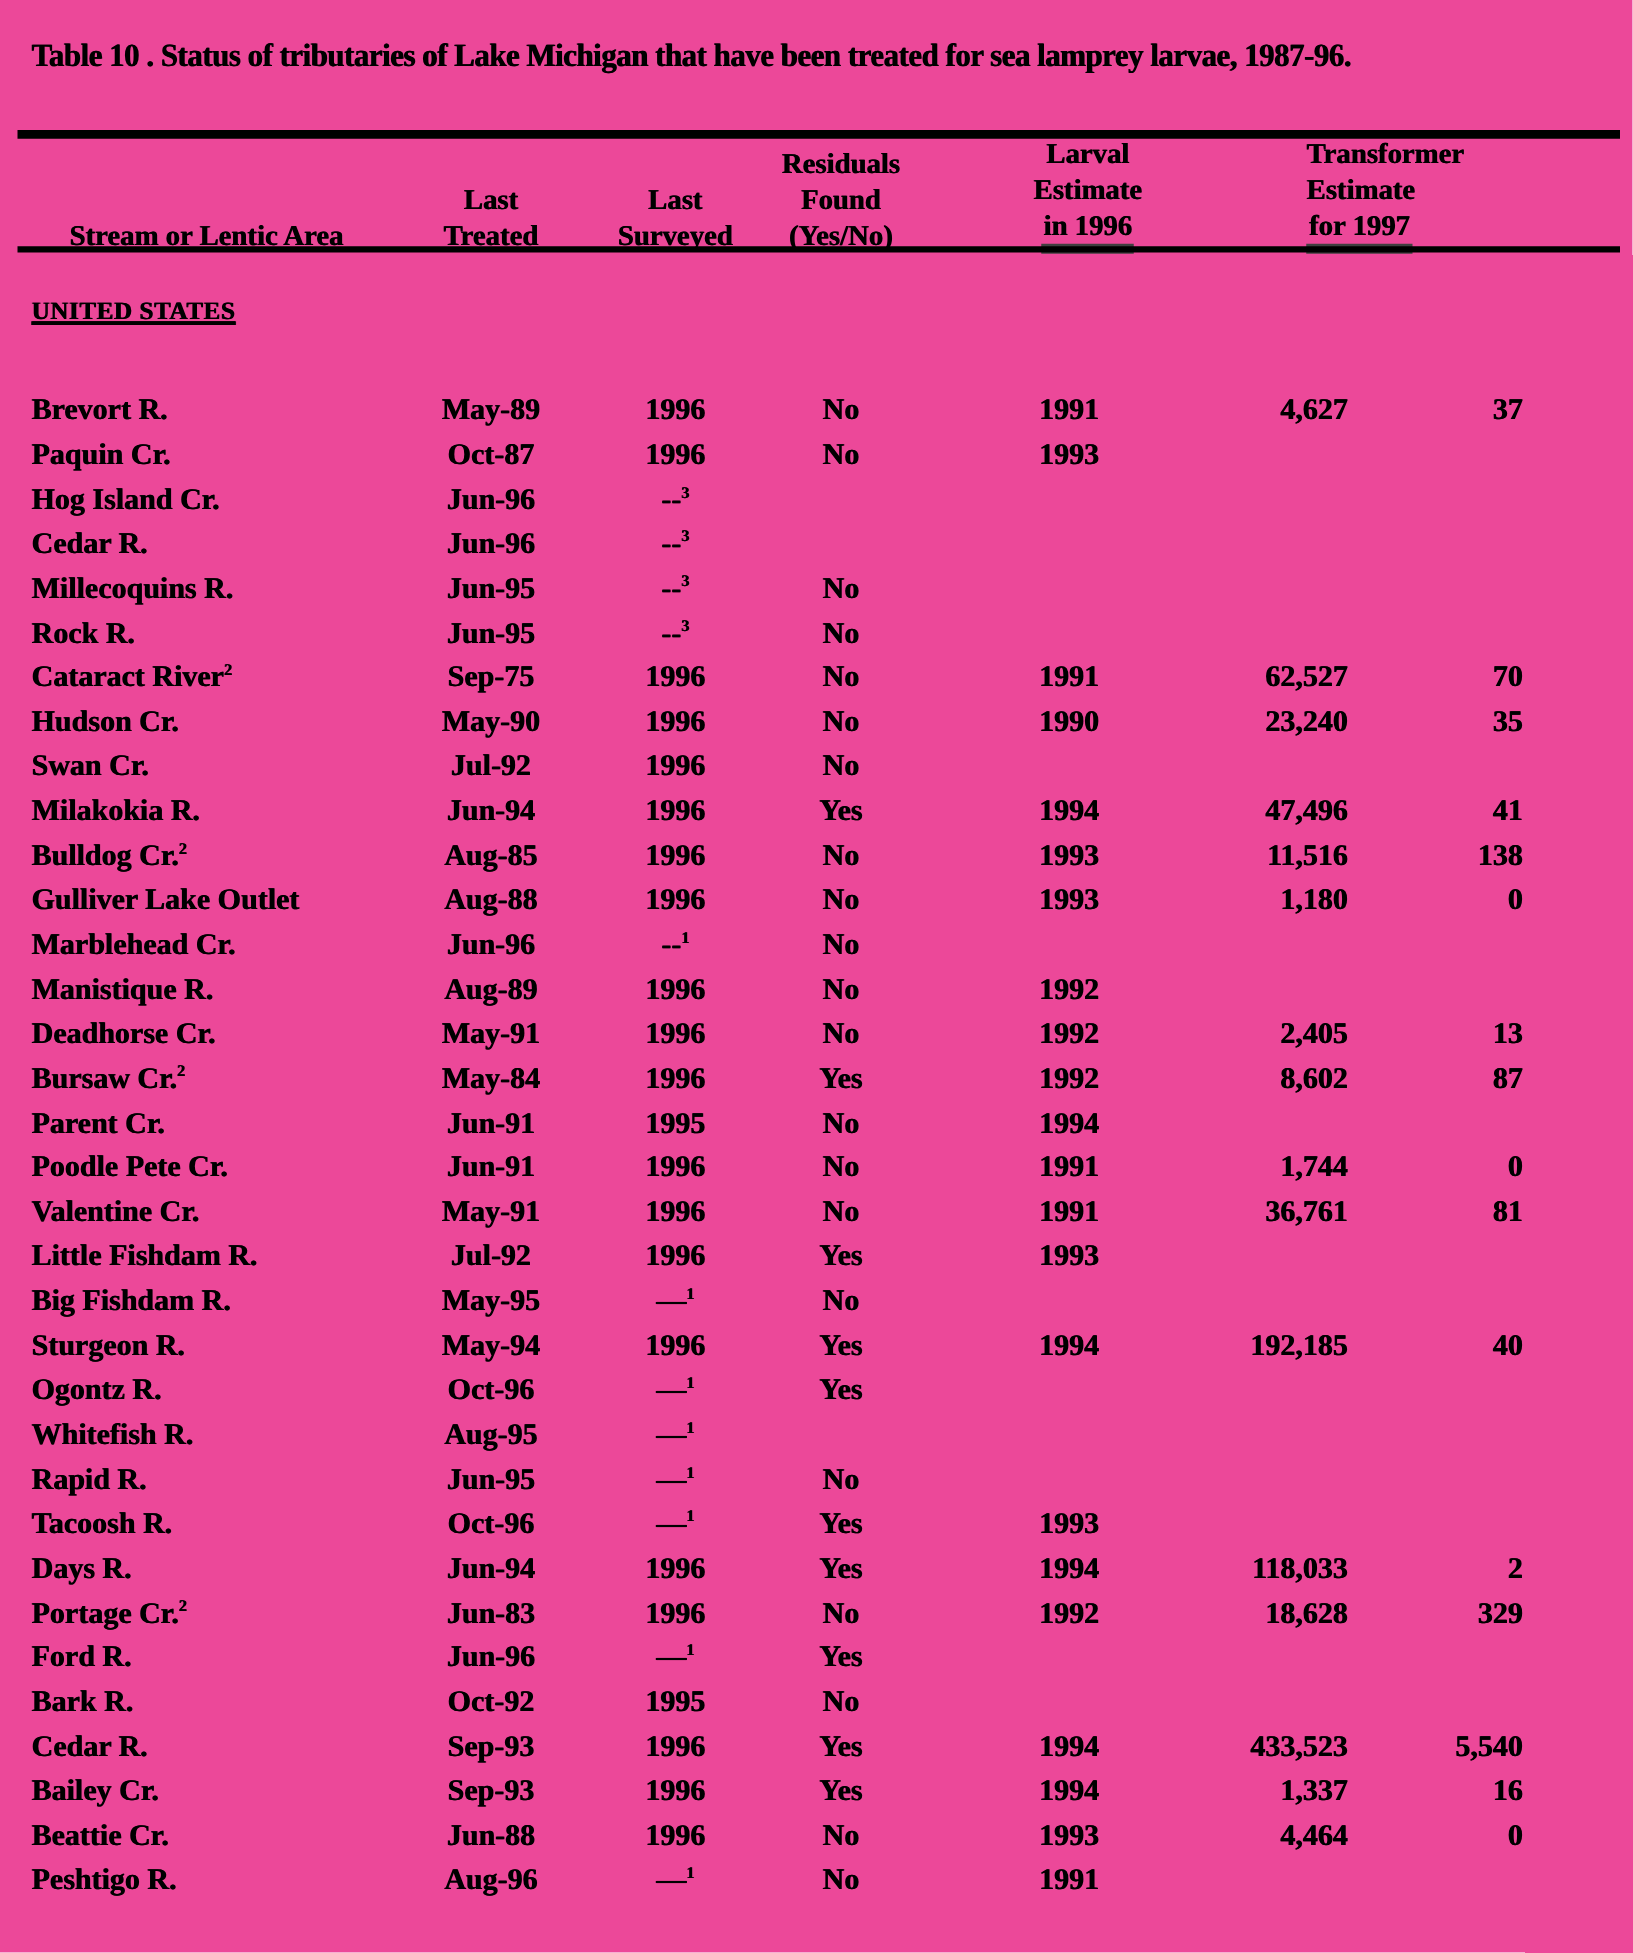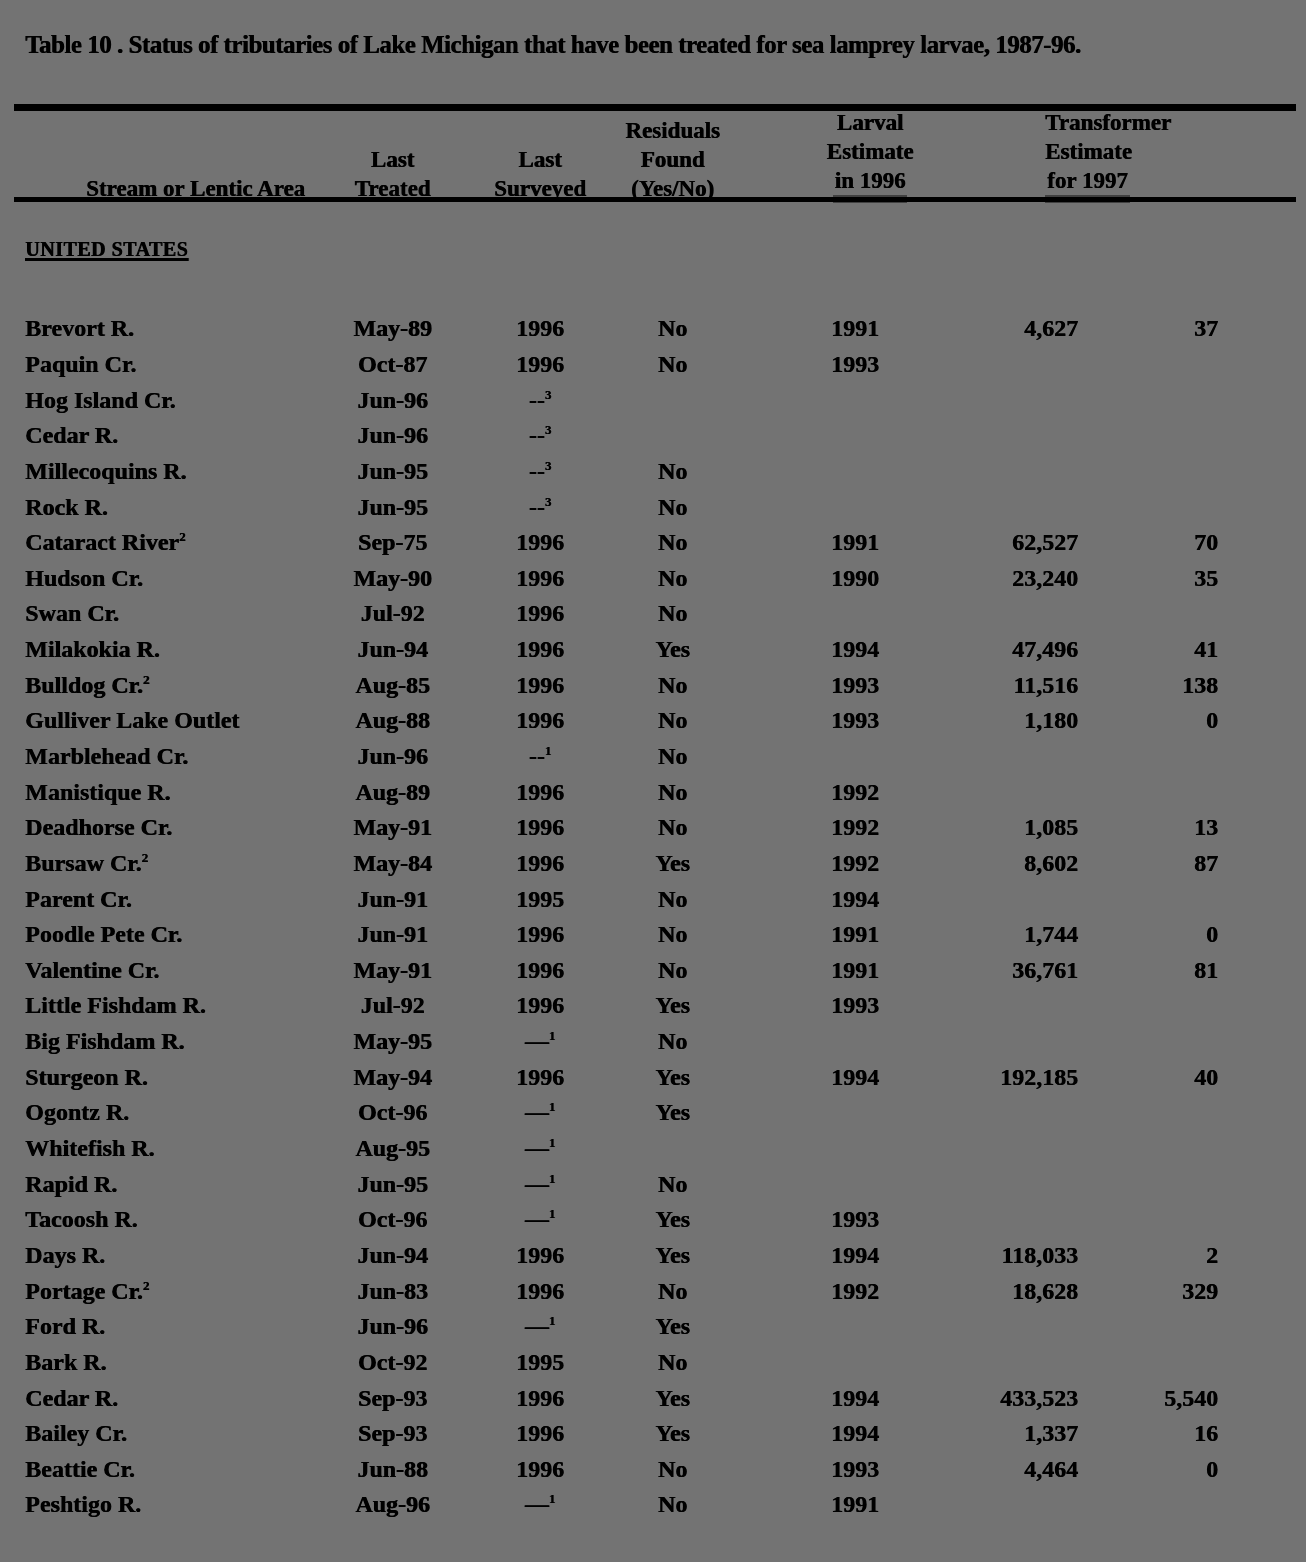--- a/index.html
+++ b/index.html
@@ -1,30 +1,30 @@
 <!DOCTYPE html>
 <html><head>
 <meta charset="utf-8">
 <style>
   html,body{margin:0;padding:0;background:#fff;}
   body{width:1306px;height:1562px;color:#000;
        font-family:"Liberation Serif", serif;font-weight:bold;
        -webkit-font-smoothing:none;}
-  .page{position:relative;width:1306px;height:1562px;overflow:hidden;background:#737373;}
+  .page{position:relative;width:1306px;height:1562px;overflow:hidden;background:#ec4899;}
   .title{position:absolute;left:25px;top:30px;font-size:26px;white-space:nowrap;
          letter-spacing:-0.4px;transform:scaleX(0.95);transform-origin:left center;
          text-shadow:0.7px 0 0 currentColor;}
   .rule{position:absolute;left:14px;width:1282px;background:#000;}
   .rule-top{top:104px;height:7px;}
   .rule-bottom{top:197px;height:5px;}
   .grid7{display:grid;grid-template-columns:280px 175px 120px 145px 220px 113px 140px;}
   .header-grid{position:absolute;left:25px;top:108px;width:1193px;align-items:end;
                font-size:23px;text-shadow:0.6px 0 0 currentColor;}
   .hcell{text-align:center;}
-  .hcell.c1{text-align:right;}
+  .hcell.c1{text-align:center;}
   .hline{line-height:29px;white-space:nowrap;}
   .hu{display:inline-block;border-bottom:8px solid #404040;padding:0 2px 0 2px;}
   .hpad6{padding-left:30px;}
   .hpad7{padding-left:80px;}
   .section{position:absolute;left:25px;top:238px;font-size:20px;letter-spacing:0.5px;
            text-decoration:underline;text-decoration-thickness:3px;
            text-shadow:0.7px 0 0 currentColor;}
   .rows{position:absolute;left:25px;top:311px;width:1193px;
         font-size:24px;text-shadow:0.6px 0 0 currentColor;}
   .row{height:35.65px;align-items:center;}
@@ -200,21 +200,21 @@
         <div class="cell c5 center">1992</div>
         <div class="cell c6 right"></div>
         <div class="cell c7 right"></div>
       </div>
       <div class="row grid7">
         <div class="cell c1 left">Deadhorse Cr.</div>
         <div class="cell c2 center">May-91</div>
         <div class="cell c3 center">1996</div>
         <div class="cell c4 center">No</div>
         <div class="cell c5 center">1992</div>
-        <div class="cell c6 right">1,085</div>
+        <div class="cell c6 right">2,405</div>
         <div class="cell c7 right">13</div>
       </div>
       <div class="row grid7">
         <div class="cell c1 left">Bursaw Cr.<sup>2</sup></div>
         <div class="cell c2 center">May-84</div>
         <div class="cell c3 center">1996</div>
         <div class="cell c4 center">Yes</div>
         <div class="cell c5 center">1992</div>
         <div class="cell c6 right">8,602</div>
         <div class="cell c7 right">87</div>

